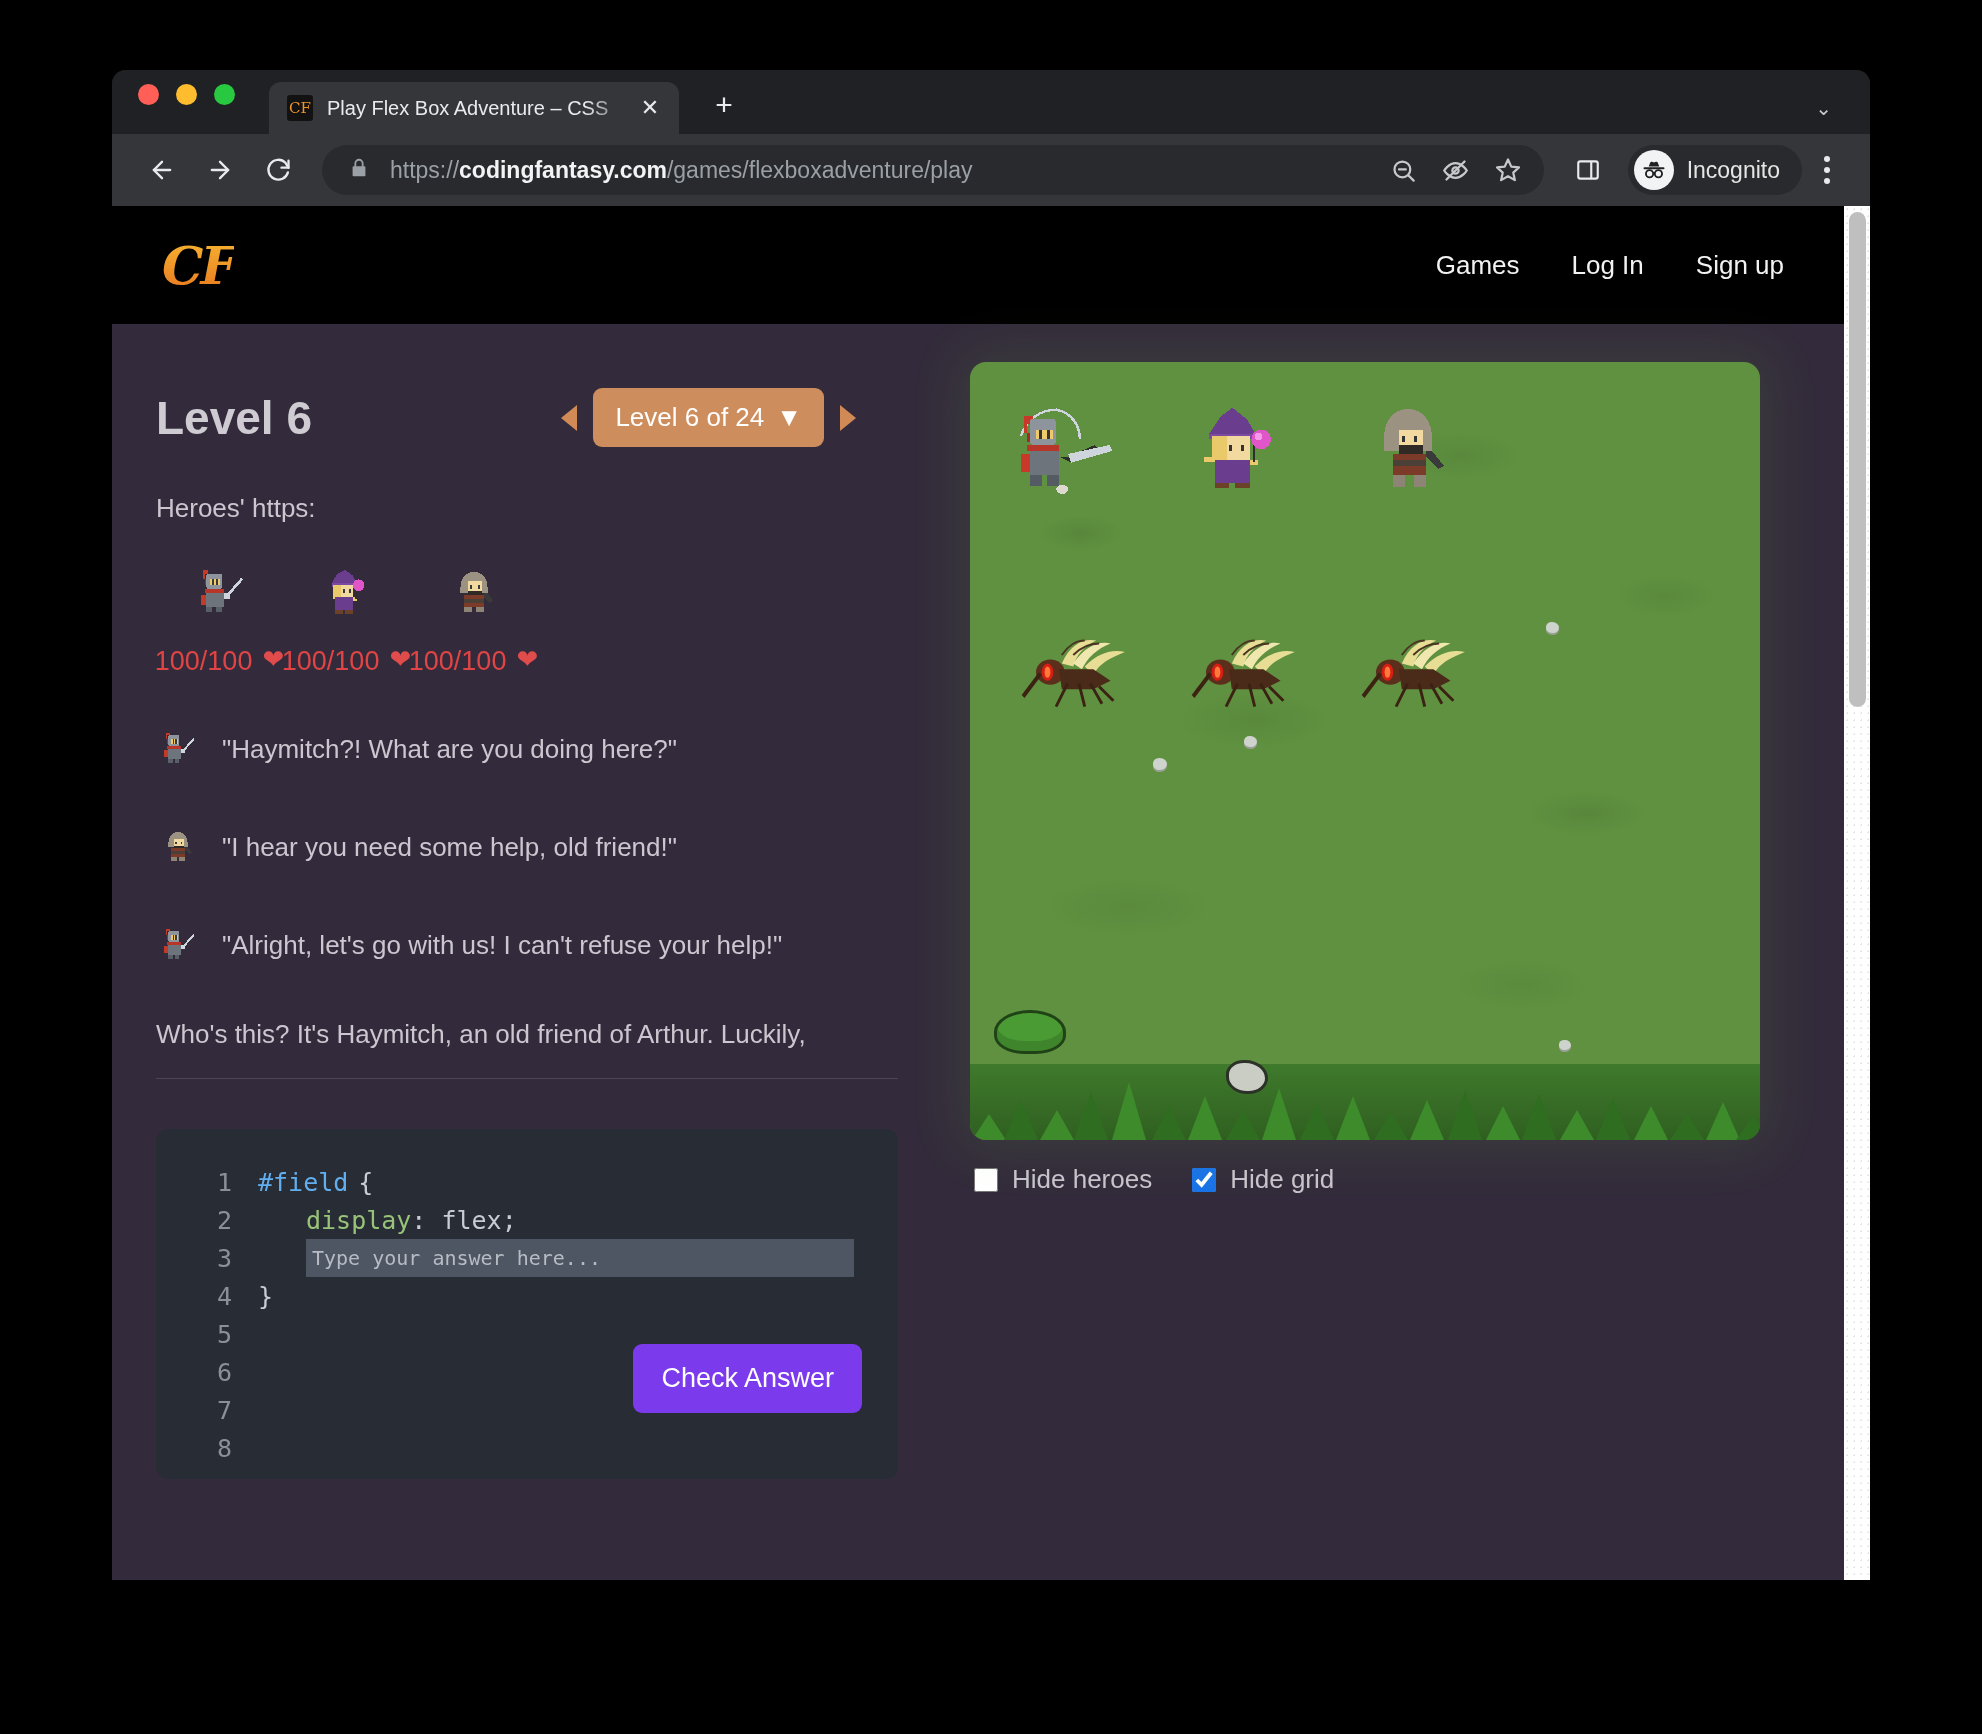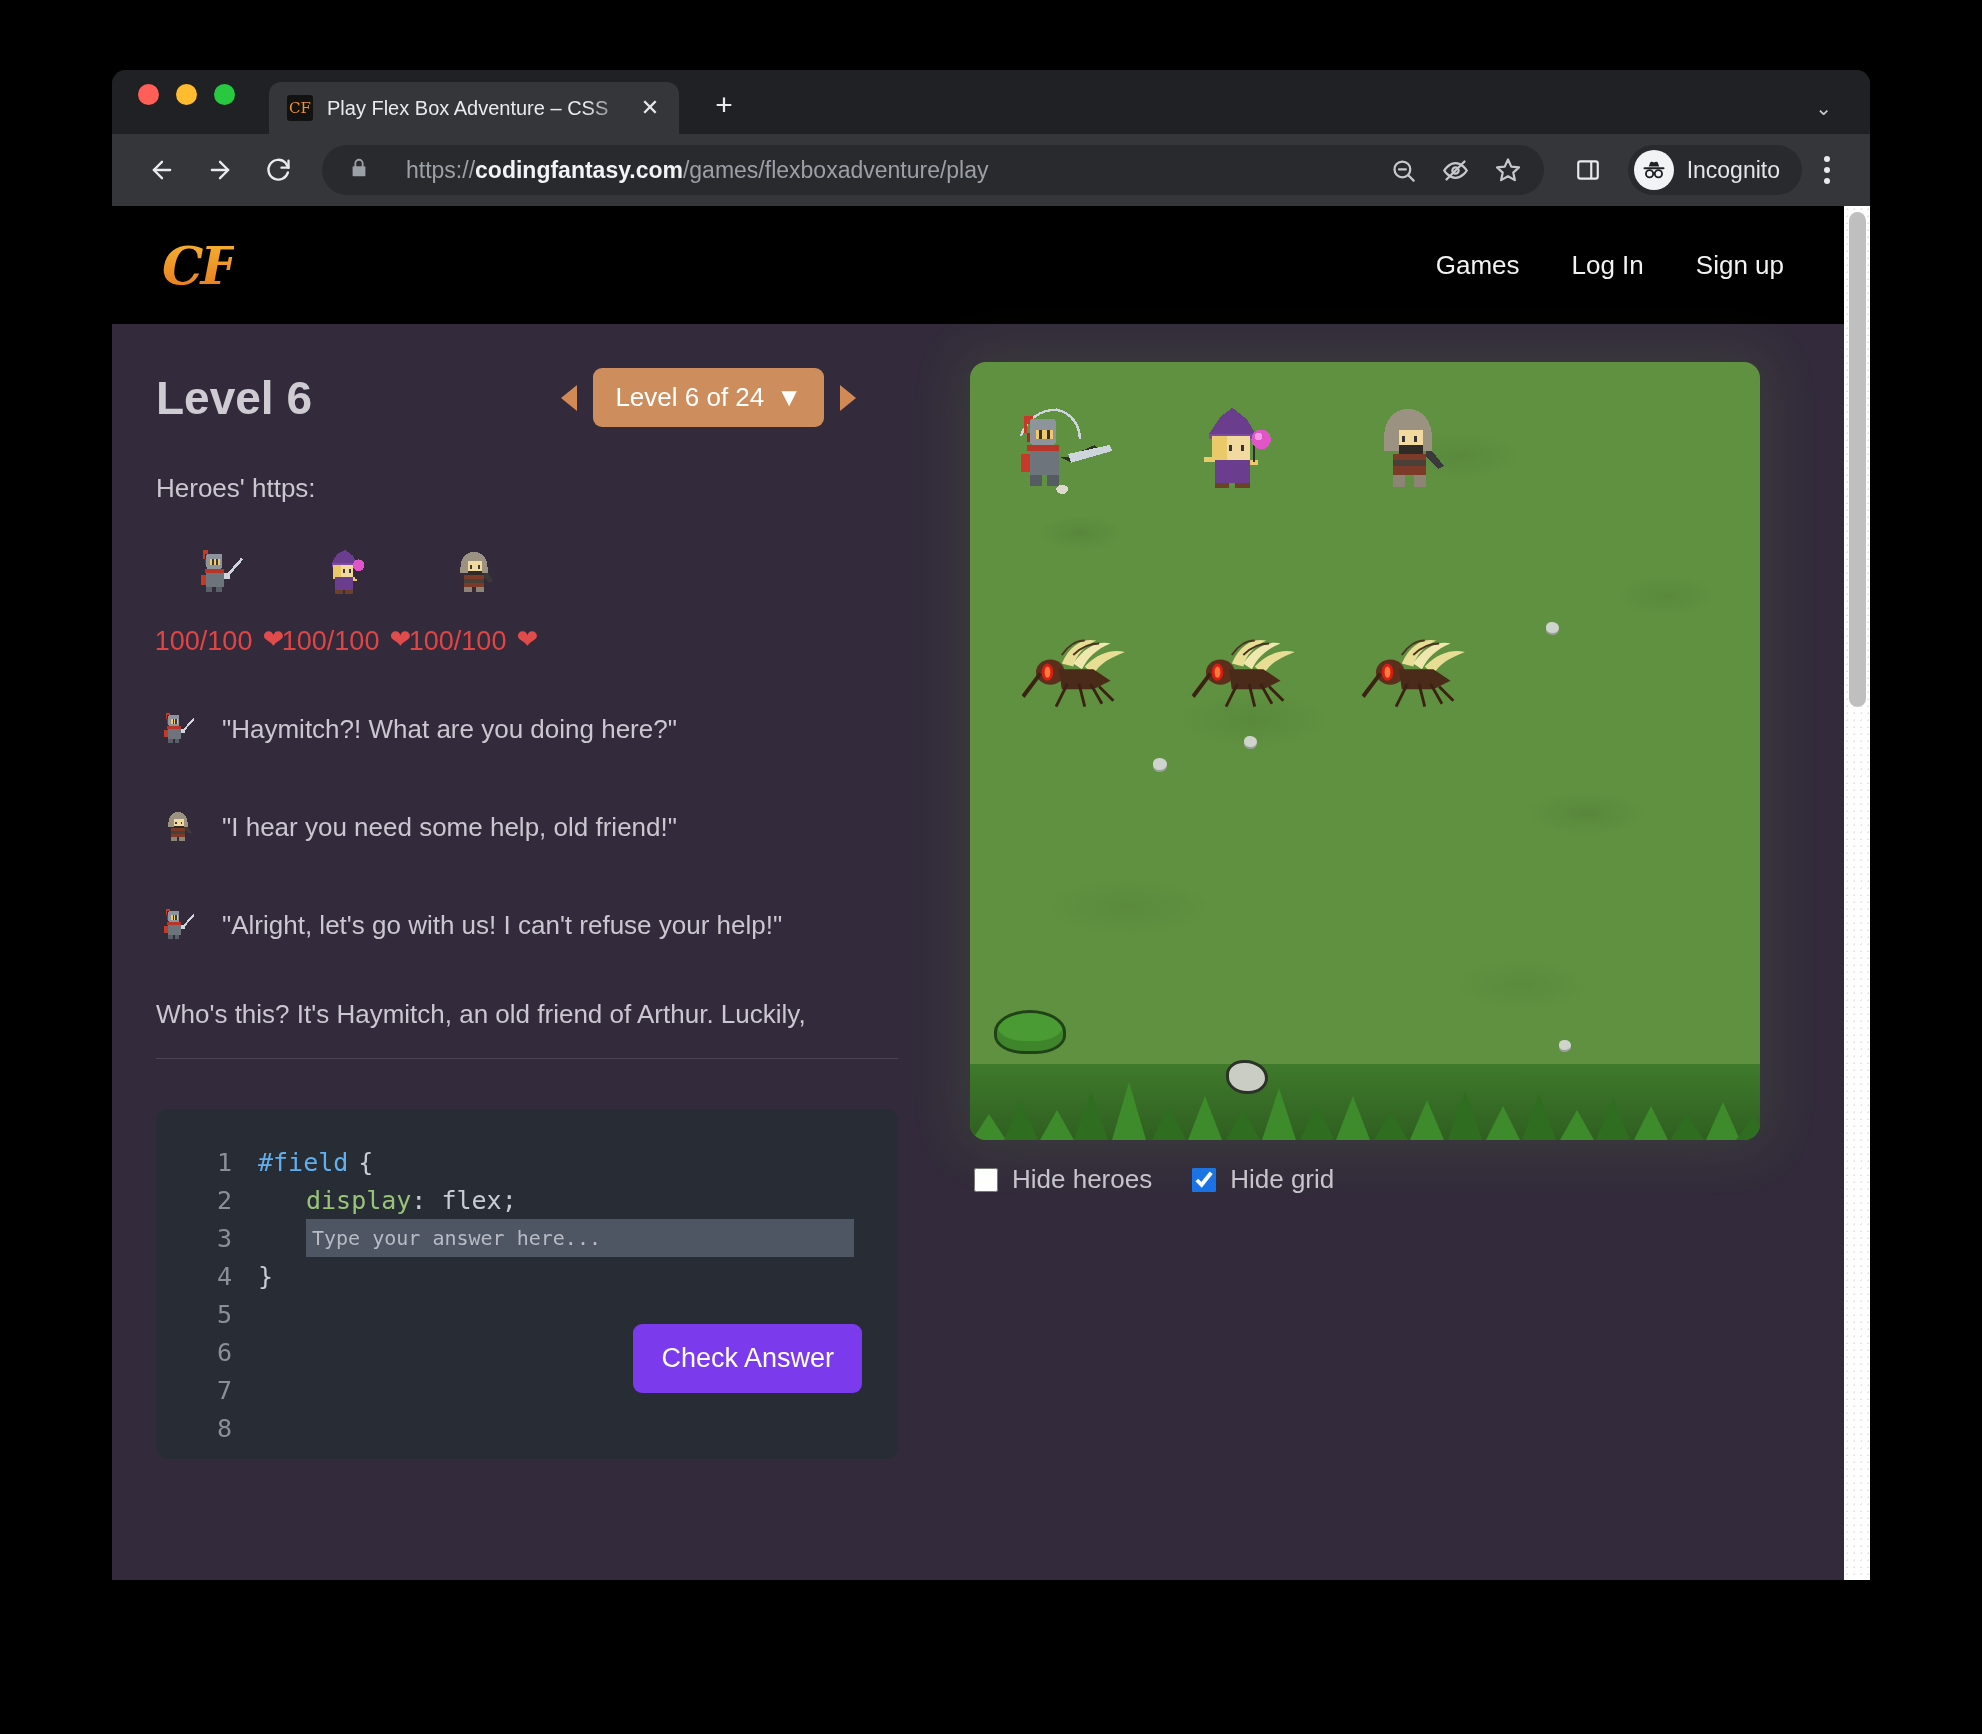--- a/index.html
+++ b/index.html
@@ -99,21 +99,21 @@
     height: 50px;
     background: #292a2d;
     border-radius: 25px;
     display: flex; align-items: center;
     padding: 0 16px 0 26px;
     margin: 0 12px;
     min-width: 0;
   }
   .omni-url {
     flex: 1 1 auto;
-    margin-left: 36px;
+    margin-left: 20px;
     font-size: 23px;
     color: #9aa0a6;
     white-space: nowrap; overflow: hidden;
   }
   .omni-url b { color: #f1f3f4; font-weight: 700; }
   .omni-icons { display: flex; align-items: center; gap: 12px; flex: 0 0 auto; }
   .omni-icon { width: 40px; height: 40px; display: flex; align-items: center; justify-content: center; color: #c6c8cb; }
   .incognito-pill {
     display: flex; align-items: center; gap: 13px;
     background: #292a2d;
@@ -164,21 +164,21 @@
   }
   .site-nav a { color: #f2f2f2; font-size: 26px; text-decoration: none; }
 
   .page {
     display: flex;
     height: 1256px;
   }
   .left-col {
     width: 830px;
     flex: 0 0 auto;
-    padding: 44px 44px 0 44px;
+    padding: 64px 44px 0 44px;
     position: relative;
   }
   .level-row { display: flex; align-items: center; }
   .level-title { font-size: 46px; font-weight: 700; color: #cfcbd2; }
   .level-picker { margin-left: auto; display: flex; align-items: center; gap: 16px; padding-right: 42px; }
   .arrow-l, .arrow-r { width: 0; height: 0; border-top: 13px solid transparent; border-bottom: 13px solid transparent; }
   .arrow-l { border-right: 16px solid #d18a55; }
   .arrow-r { border-left: 16px solid #d18a55; }
   .level-select {
     background: #cd8d5c;

